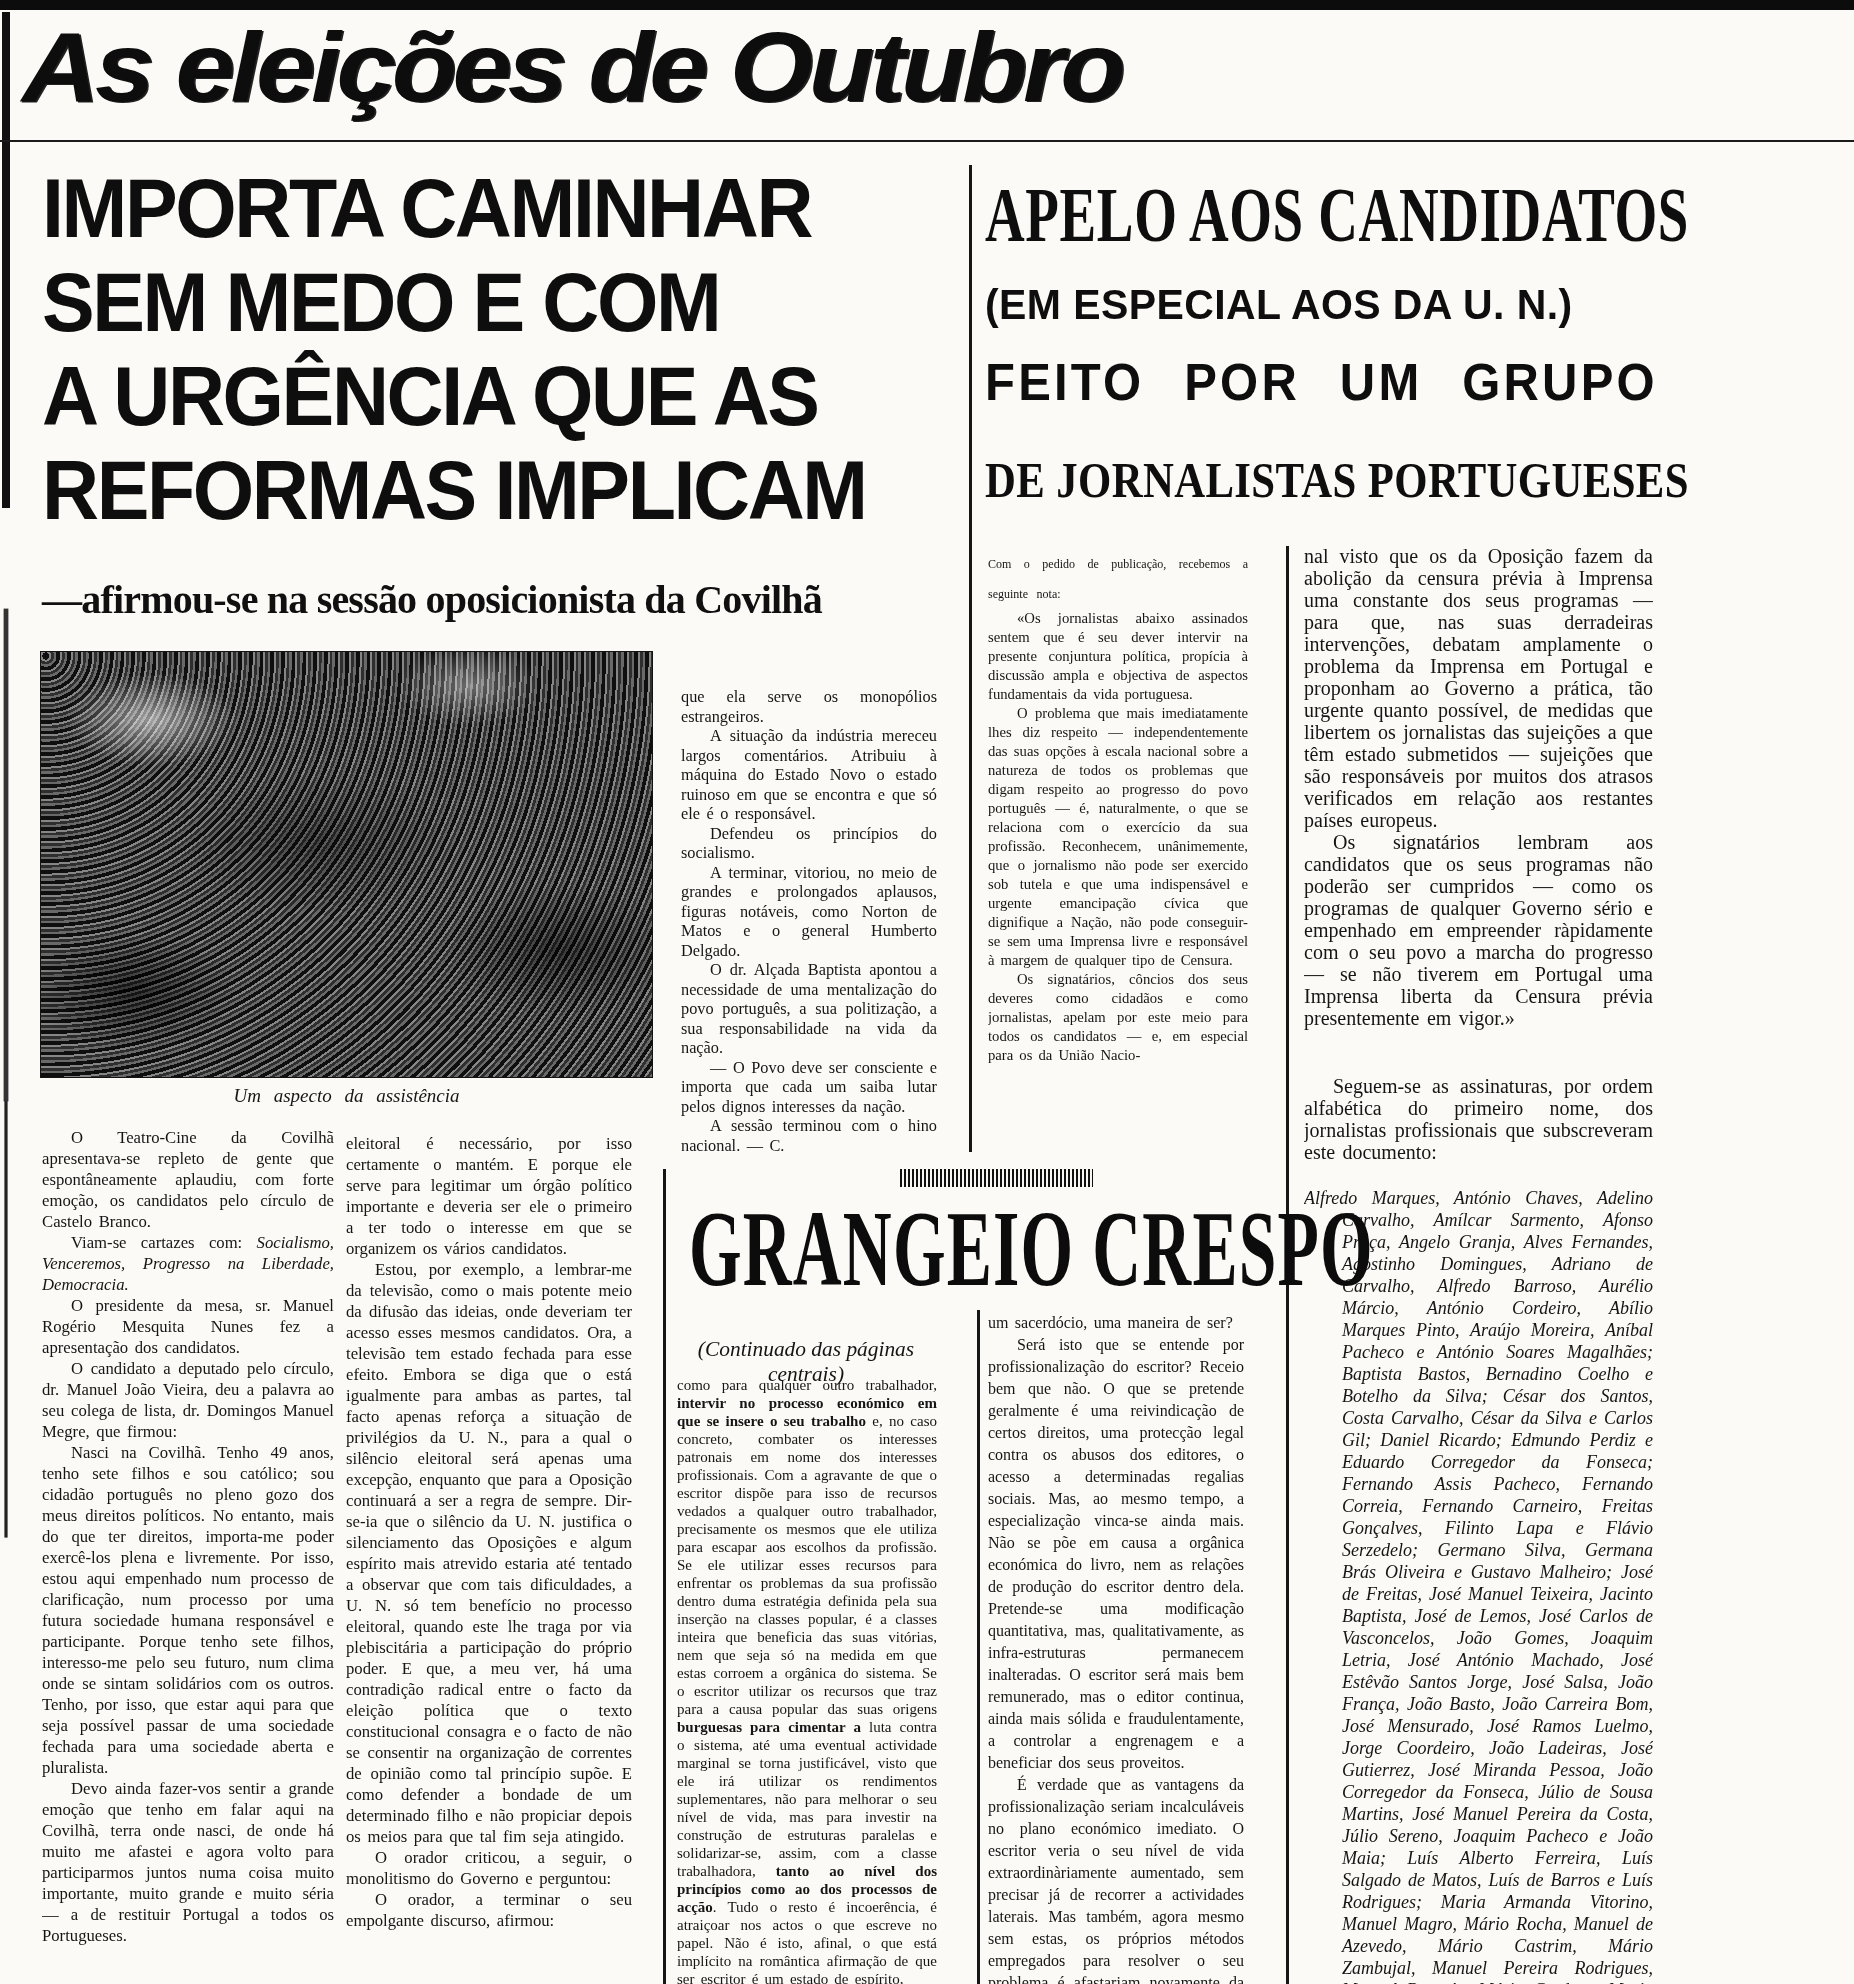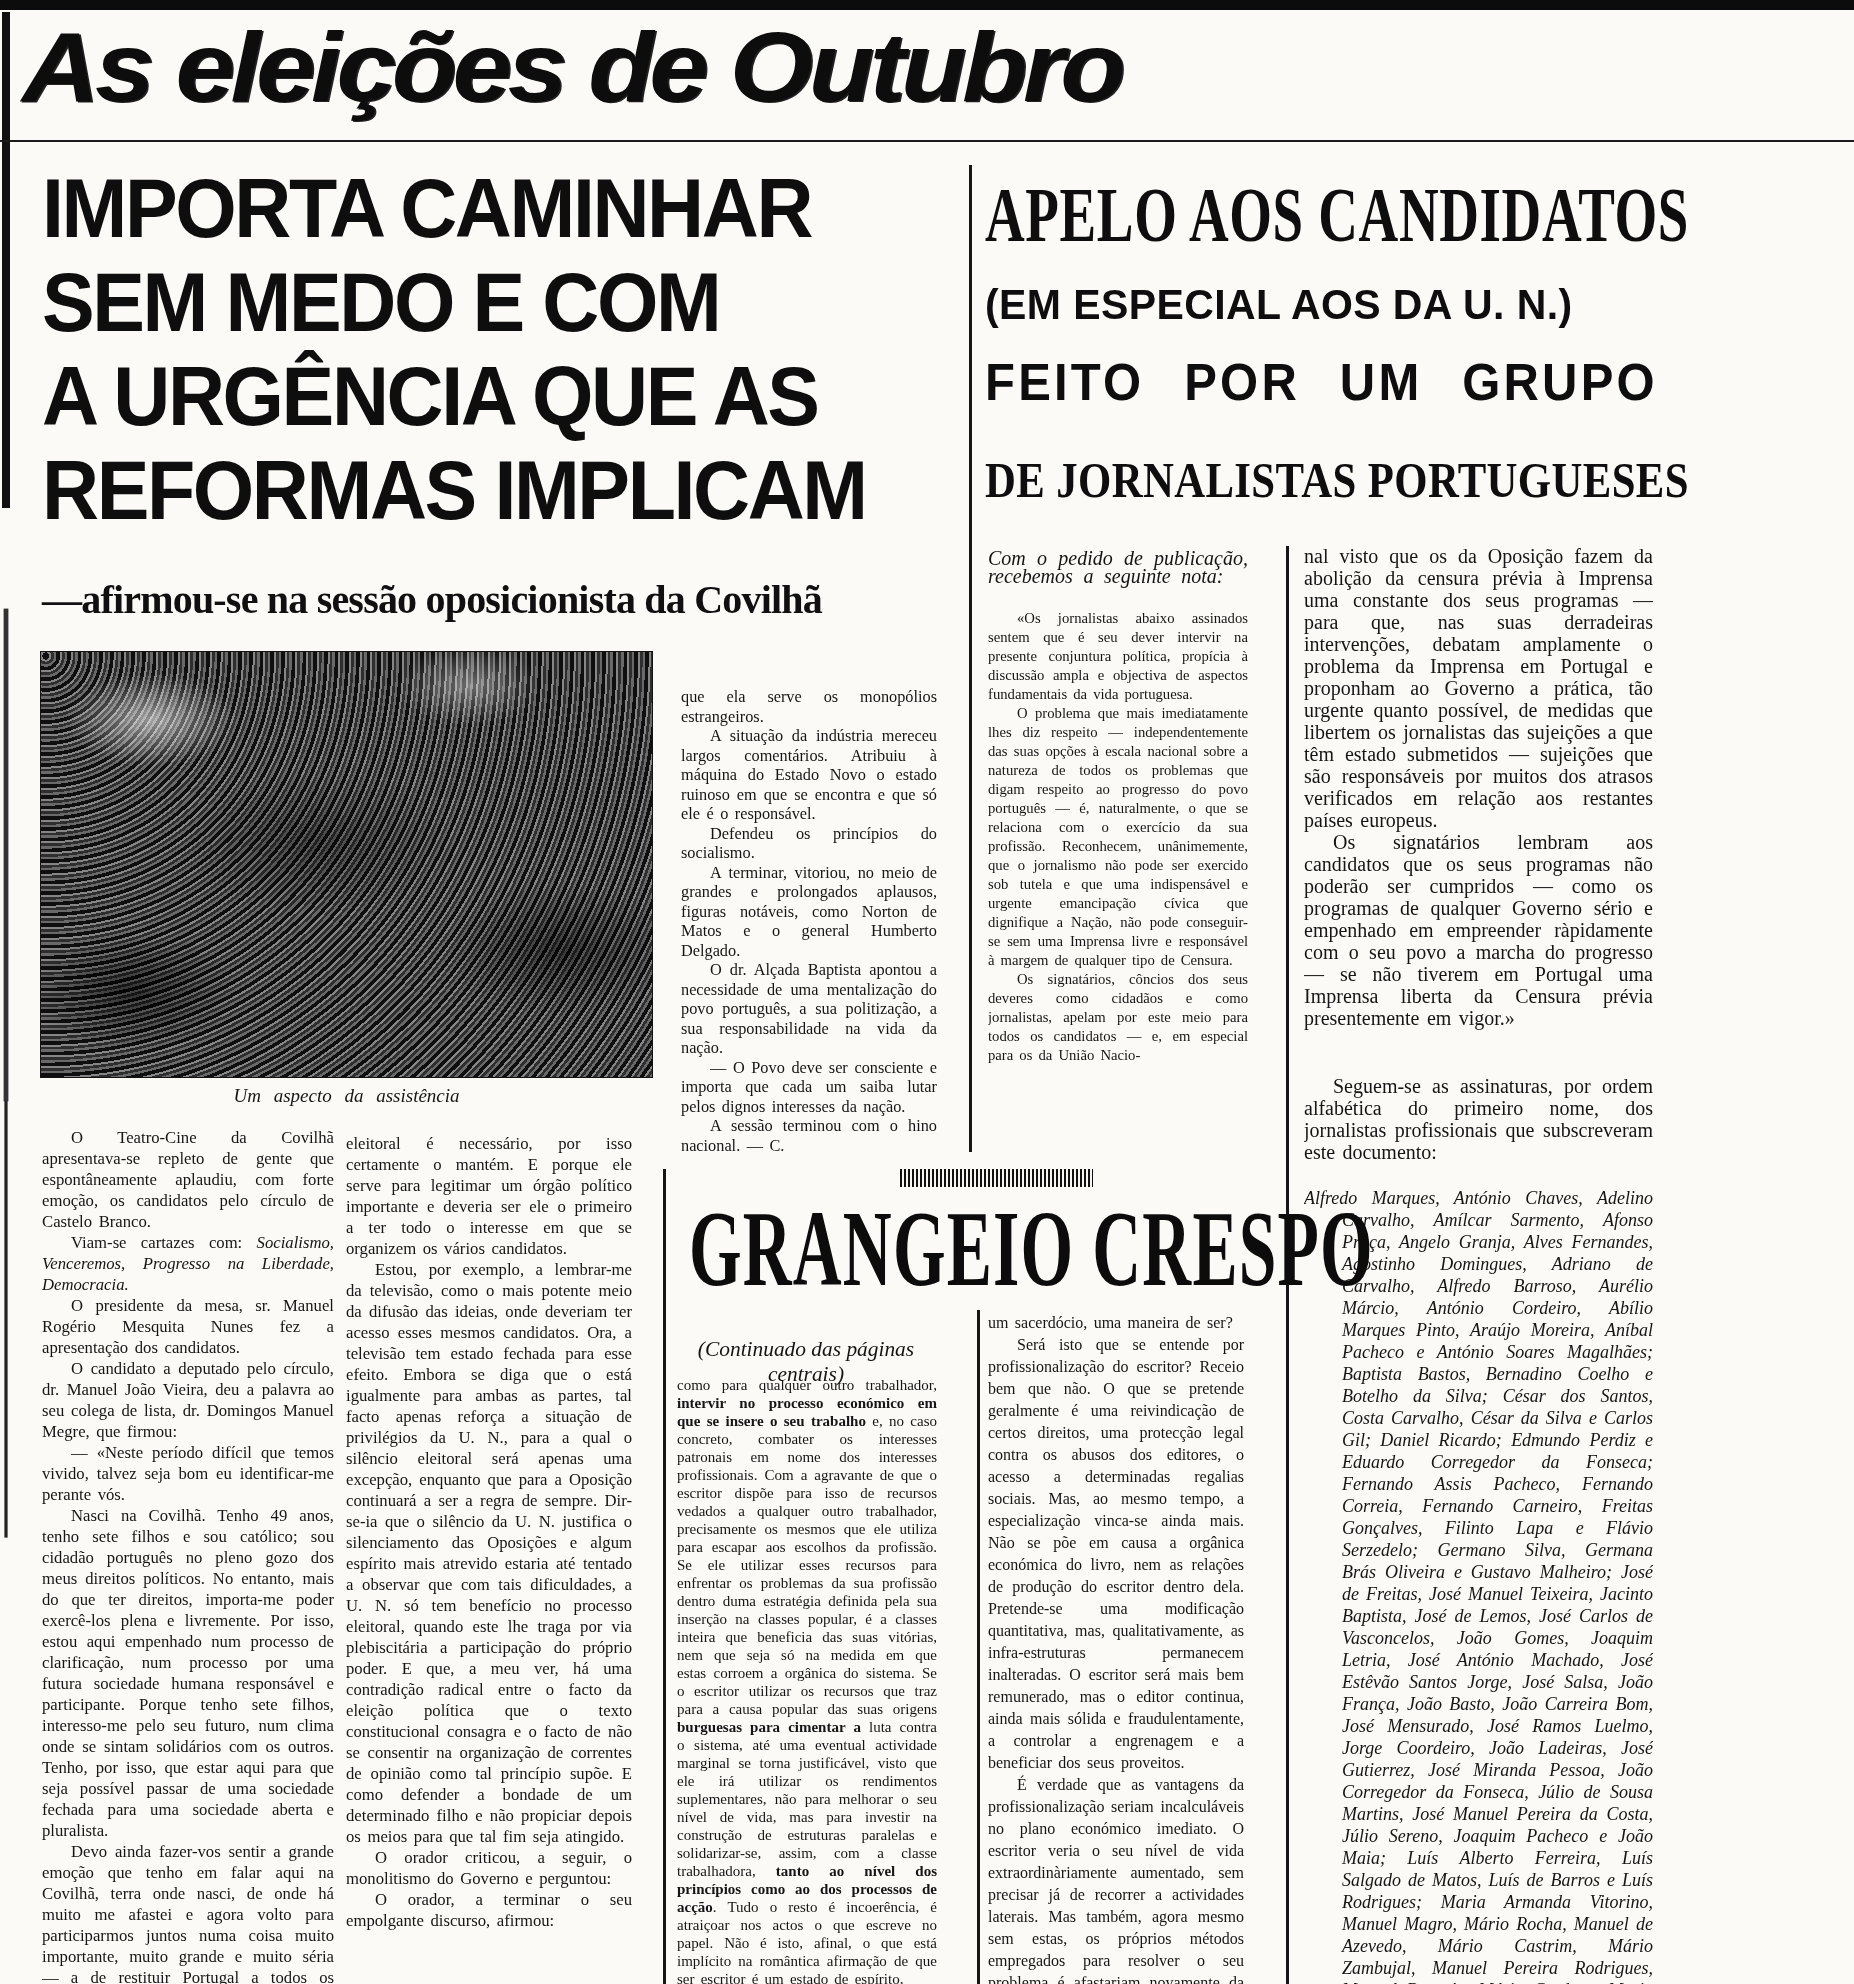--- a/index.html
+++ b/index.html
@@ -96,21 +96,21 @@
     font-size:49px; font-weight:800; white-space:nowrap;
     letter-spacing:3.2px; word-spacing:23px; color:#0e0e0e;
     transform: scaleY(1.05); transform-origin:left top;
   }
   .apelo-l4 {
     left:985px; top:451px; width:675px;
     font-size:46px; font-weight:700; white-space:nowrap; letter-spacing:0.4px;
     transform: scale(.93,1.1); transform-origin:left top; color:#0e0e0e;
   }
   .apelo-intro { left:988px; top:549px; width:260px; }
-  .apelo-intro p { font-size:20px; line-height:18px; font-style:italic; text-align:justify; word-spacing:5.6px; }
+  .apelo-intro p { font-size:12px; line-height:30px; text-align:justify; word-spacing:5.6px; }
   .apelo-colA { left:988px; top:609px; width:260px; height:520px; }
   .apelo-colA p { font-size:14.7px; line-height:19px; }
   .apelo-colB { left:1304px; top:545px; width:349px; height:1784px; }
   .apelo-colB p { font-size:20px; line-height:22px; }
   .apelo-colB p:nth-of-type(3) { margin-top:46px; }
   .apelo-colB p:nth-of-type(4) {
     font-style:italic; font-size:18px; line-height:22px;
     padding-left:38px; text-indent:-38px !important; margin-top:24px;
   }
 
@@ -151,21 +151,20 @@
   <div class="abs subhead">—afirmou-se na sessão oposicionista da Covilhã</div>
 
   <div class="abs photo"></div>
   <div class="abs caption">Um aspecto da assistência</div>
 
   <div class="abs col" style="left:42px; top:1127px; width:292px; height:1197px;">
       <p>O Teatro-Cine da Covilhã apresentava-se repleto de gente que espontâneamente aplaudiu, com forte emoção, os candidatos pelo círculo de Castelo Branco.</p>
       <p>Viam-se cartazes com: <i>Socialismo, Venceremos, Progresso na Liberdade, Democracia.</i></p>
       <p>O presidente da mesa, sr. Manuel Rogério Mesquita Nunes fez a apresentação dos candidatos.</p>
       <p>O candidato a deputado pelo círculo, dr. Manuel João Vieira, deu a palavra ao seu colega de lista, dr. Domingos Manuel Megre, que firmou:</p>
-      <p>— «Neste período difícil que temos vivido, talvez seja bom eu identificar-me perante vós.</p>
       <p>Nasci na Covilhã. Tenho 49 anos, tenho sete filhos e sou católico; sou cidadão português no pleno gozo dos meus direitos políticos. No entanto, mais do que ter direitos, importa-me poder exercê-los plena e livremente. Por isso, estou aqui empenhado num processo de clarificação, num processo por uma futura sociedade humana responsável e participante. Porque tenho sete filhos, interesso-me pelo seu futuro, num clima onde se sintam solidários com os outros. Tenho, por isso, que estar aqui para que seja possível passar de uma sociedade fechada para uma sociedade aberta e pluralista.</p>
       <p>Devo ainda fazer-vos sentir a grande emoção que tenho em falar aqui na Covilhã, terra onde nasci, de onde há muito me afastei e agora volto para participarmos juntos numa coisa muito importante, muito grande e muito séria — a de restituir Portugal a todos os Portugueses.</p>
     </div>
   <div class="abs col cont" style="left:346px; top:1133px; width:286px; height:1191px;">
       <p>eleitoral é necessário, por isso certamente o mantém. E porque ele serve para legitimar um órgão político importante e deveria ser ele o primeiro a ter todo o interesse em que se organizem os vários candidatos.</p>
       <p>Estou, por exemplo, a lembrar-me da televisão, como o mais potente meio da difusão das ideias, onde deveriam ter acesso esses mesmos candidatos. Ora, a televisão tem estado fechada para esse efeito. Embora se diga que o está igualmente para ambas as partes, tal facto apenas reforça a situação de privilégios da U. N., para a qual o silêncio eleitoral será apenas uma excepção, enquanto que para a Oposição continuará a ser a regra de sempre. Dir-se-ia que o silêncio da U. N. justifica o silenciamento das Oposições e algum espírito mais atrevido estaria até tentado a observar que com tais dificuldades, a U. N. só tem benefício no processo eleitoral, quando este lhe traga por via plebiscitária a participação do próprio poder. E que, a meu ver, há uma contradição radical entre o facto da eleição política que o texto constitucional consagra e o facto de não se consentir na organização de correntes de opinião como tal princípio supõe. E como defender a bondade de um determinado filho e não propiciar depois os meios para que tal fim seja atingido.</p>
       <p>O orador criticou, a seguir, o monolitismo do Governo e perguntou:</p>
       <p>O orador, a terminar o seu empolgante discurso, afirmou:</p>
     </div>
   <div class="abs col cont col3" style="left:681px; top:687px; width:256px; height:470px;">

